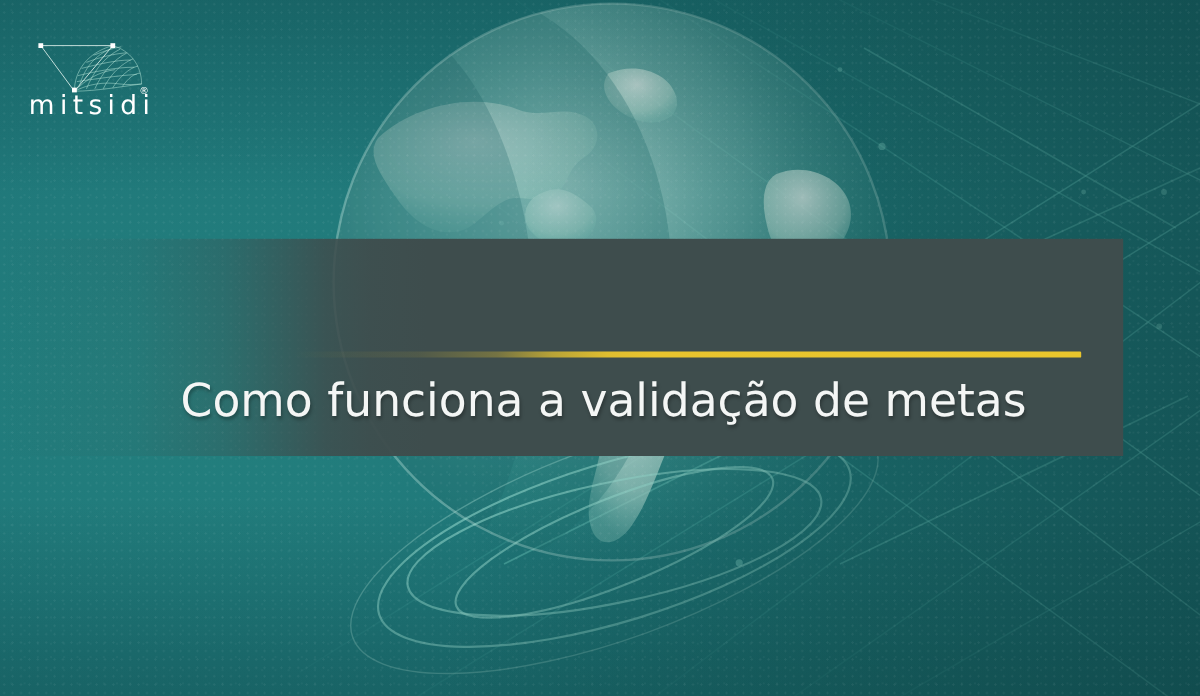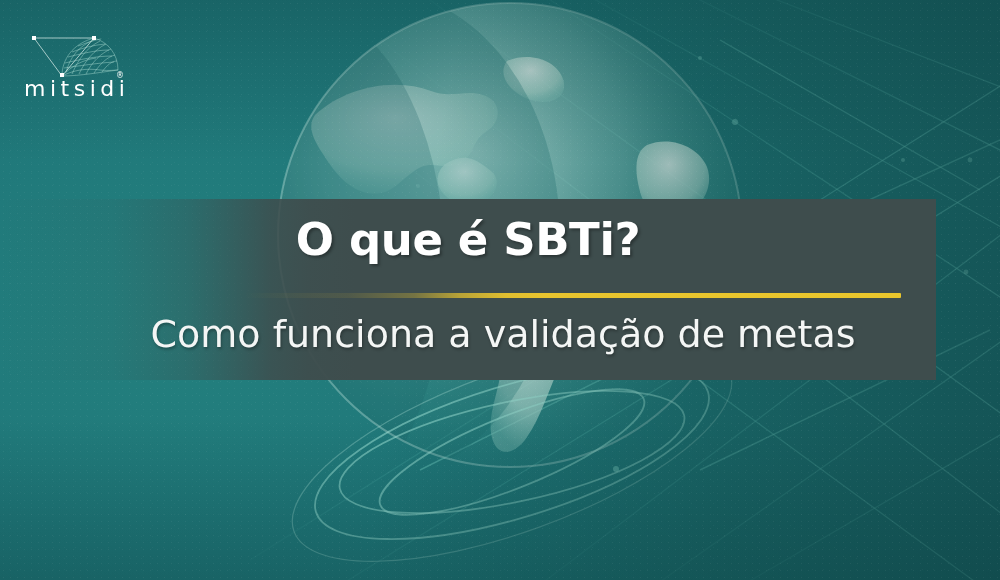--- a/index.html
+++ b/index.html
@@ -294,19 +294,18 @@
           <rect x="38" y="47" width="4" height="4"></rect>
         </g>
       </svg>
     </div>
     <div class="word">mitsidi</div>
     <div class="reg">®</div>
   </div>
 
   <div class="banner"></div>
 
-  <div class="title">O que é SBTi?</div>
 
   <div class="divider"></div>
 
   <div class="subtitle">Como funciona a validação de metas</div>
 
 </div>
 
 </body></html>

